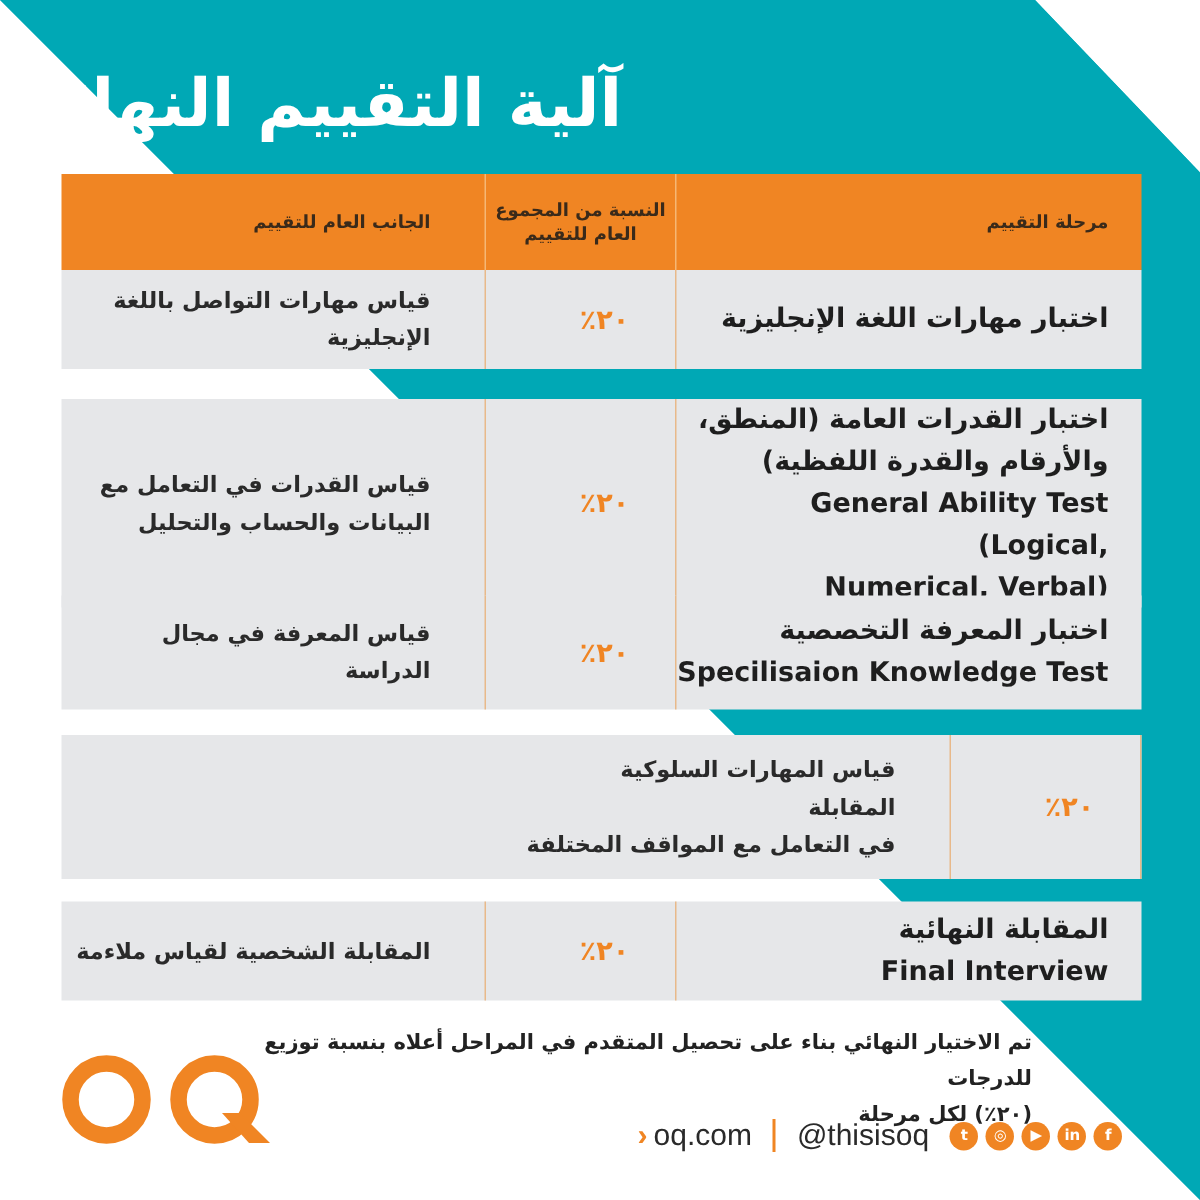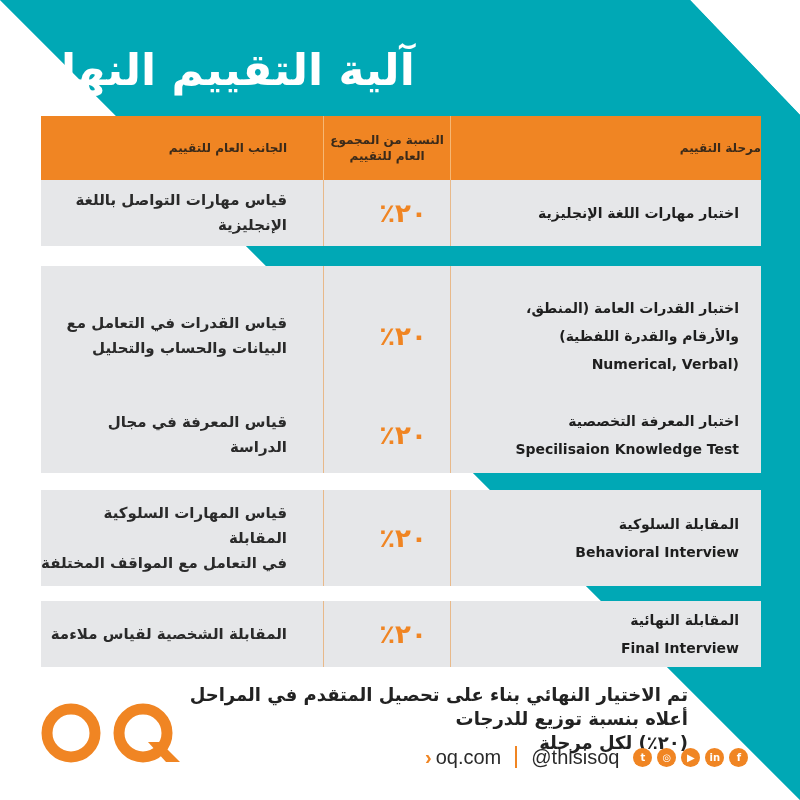--- a/index.html
+++ b/index.html
@@ -16,39 +16,39 @@
     font-size: 44px; direction: rtl; letter-spacing: 0;
   }
   .hdr {
     position: absolute; left: 41px; top: 116px; width: 720px; height: 64px;
     background: #f08523; display: flex; direction: rtl;
   }
   .hdr .c {
     display: flex; align-items: center; color: #3a2a1a;
     font-size: 12px; font-weight: bold; box-sizing: border-box;
   }
-  .c1 { width: 310px; justify-content: flex-start; }
+  .c1 { width: 310px; padding-right: 22px; justify-content: flex-start; }
   .c2 { width: 128px; justify-content: center; text-align: center; border-left: 1px solid #e3b07a; border-right: 1px solid #e3b07a; }
   .c3 { width: 282px; padding-right: 36px; justify-content: flex-start; }
   .hdr .c2 { border-color: #f6b774; line-height: 16px; }
   .row {
     position: absolute; left: 41px; width: 720px;
     background: #e6e7e9; display: flex; direction: rtl;
   }
   .row .c {
     display: flex; flex-direction: column; justify-content: center;
     box-sizing: border-box; color: #1e1e1e;
   }
-  .row .c1 { align-items: flex-start; padding-right: 22px; font-weight: bold; font-size: 14px; line-height: 28px; }
+  .row .c1 { align-items: flex-start; padding-right: 22px; font-weight: bold; font-size: 18px; line-height: 28px; }
   .row .c1 .en { direction: ltr; text-align: right; width: 100%; }
-  .row .c2 { align-items: center; color: #f08523; font-size: 26px; font-weight: bold; border-color: #e8b98a; padding-left: 32px; }
+  .row .c2 { align-items: center; color: #f08523; font-size: 18px; font-weight: bold; border-color: #e8b98a; padding-left: 32px; }
   .row .c3 { align-items: flex-start; padding-right: 36px; font-size: 15px; font-weight: bold; line-height: 25px; color: #2a2a2a; }
   .note {
     position: absolute; top: 683px; right: 112px; width: 520px;
-    direction: rtl; text-align: right; font-size: 18px; font-weight: bold;
+    direction: rtl; text-align: right; font-size: 14px; font-weight: bold;
     color: #222; line-height: 24px;
   }
   .logo { position: absolute; left: 40px; top: 702px; }
   .footer {
     position: absolute; top: 742px; left: 425px; height: 30px;
     display: flex; align-items: center; gap: 8px;
     font-family: "Liberation Sans", sans-serif; font-size: 20px; color: #2a2a2a;
   }
   .footer .chev { color: #f08523; font-weight: bold; font-size: 20px; margin-right: -4px; }
   .footer .sep { width: 2px; height: 22px; background: #f08523; margin: 0 6px; }
@@ -83,20 +83,21 @@
   <div class="c c2">٢٠٪</div>
   <div class="c c3">
     <div>قياس مهارات التواصل باللغة الإنجليزية</div>
   </div>
 </div>
 
 <div class="row" style="top:266px;height:139px;">
   <div class="c c1">
     <div>اختبار القدرات العامة (المنطق،</div>
     <div>والأرقام والقدرة اللفظية)</div>
+    <div class="en">General Ability Test (Logical,</div>
     <div class="en">Numerical, Verbal)</div>
   </div>
   <div class="c c2">٢٠٪</div>
   <div class="c c3">
     <div>قياس القدرات في التعامل مع</div>
     <div>البيانات والحساب والتحليل</div>
   </div>
 </div>
 
 <div class="row" style="top:397px;height:76px;">
@@ -105,24 +106,20 @@
     <div class="en">Specilisaion Knowledge Test</div>
   </div>
   <div class="c c2">٢٠٪</div>
   <div class="c c3">
     <div>قياس المعرفة في مجال</div>
     <div>الدراسة</div>
   </div>
 </div>
 
 <div class="row" style="top:490px;height:96px;">
-  <div class="c c1">
-    <div>المقابلة السلوكية</div>
-    <div class="en">Behavioral Interview</div>
-  </div>
   <div class="c c2">٢٠٪</div>
   <div class="c c3">
     <div>قياس المهارات السلوكية المقابلة</div>
     <div>في التعامل مع المواقف  المختلفة</div>
   </div>
 </div>
 
 <div class="row" style="top:601px;height:66px;">
   <div class="c c1">
     <div>المقابلة النهائية</div>

